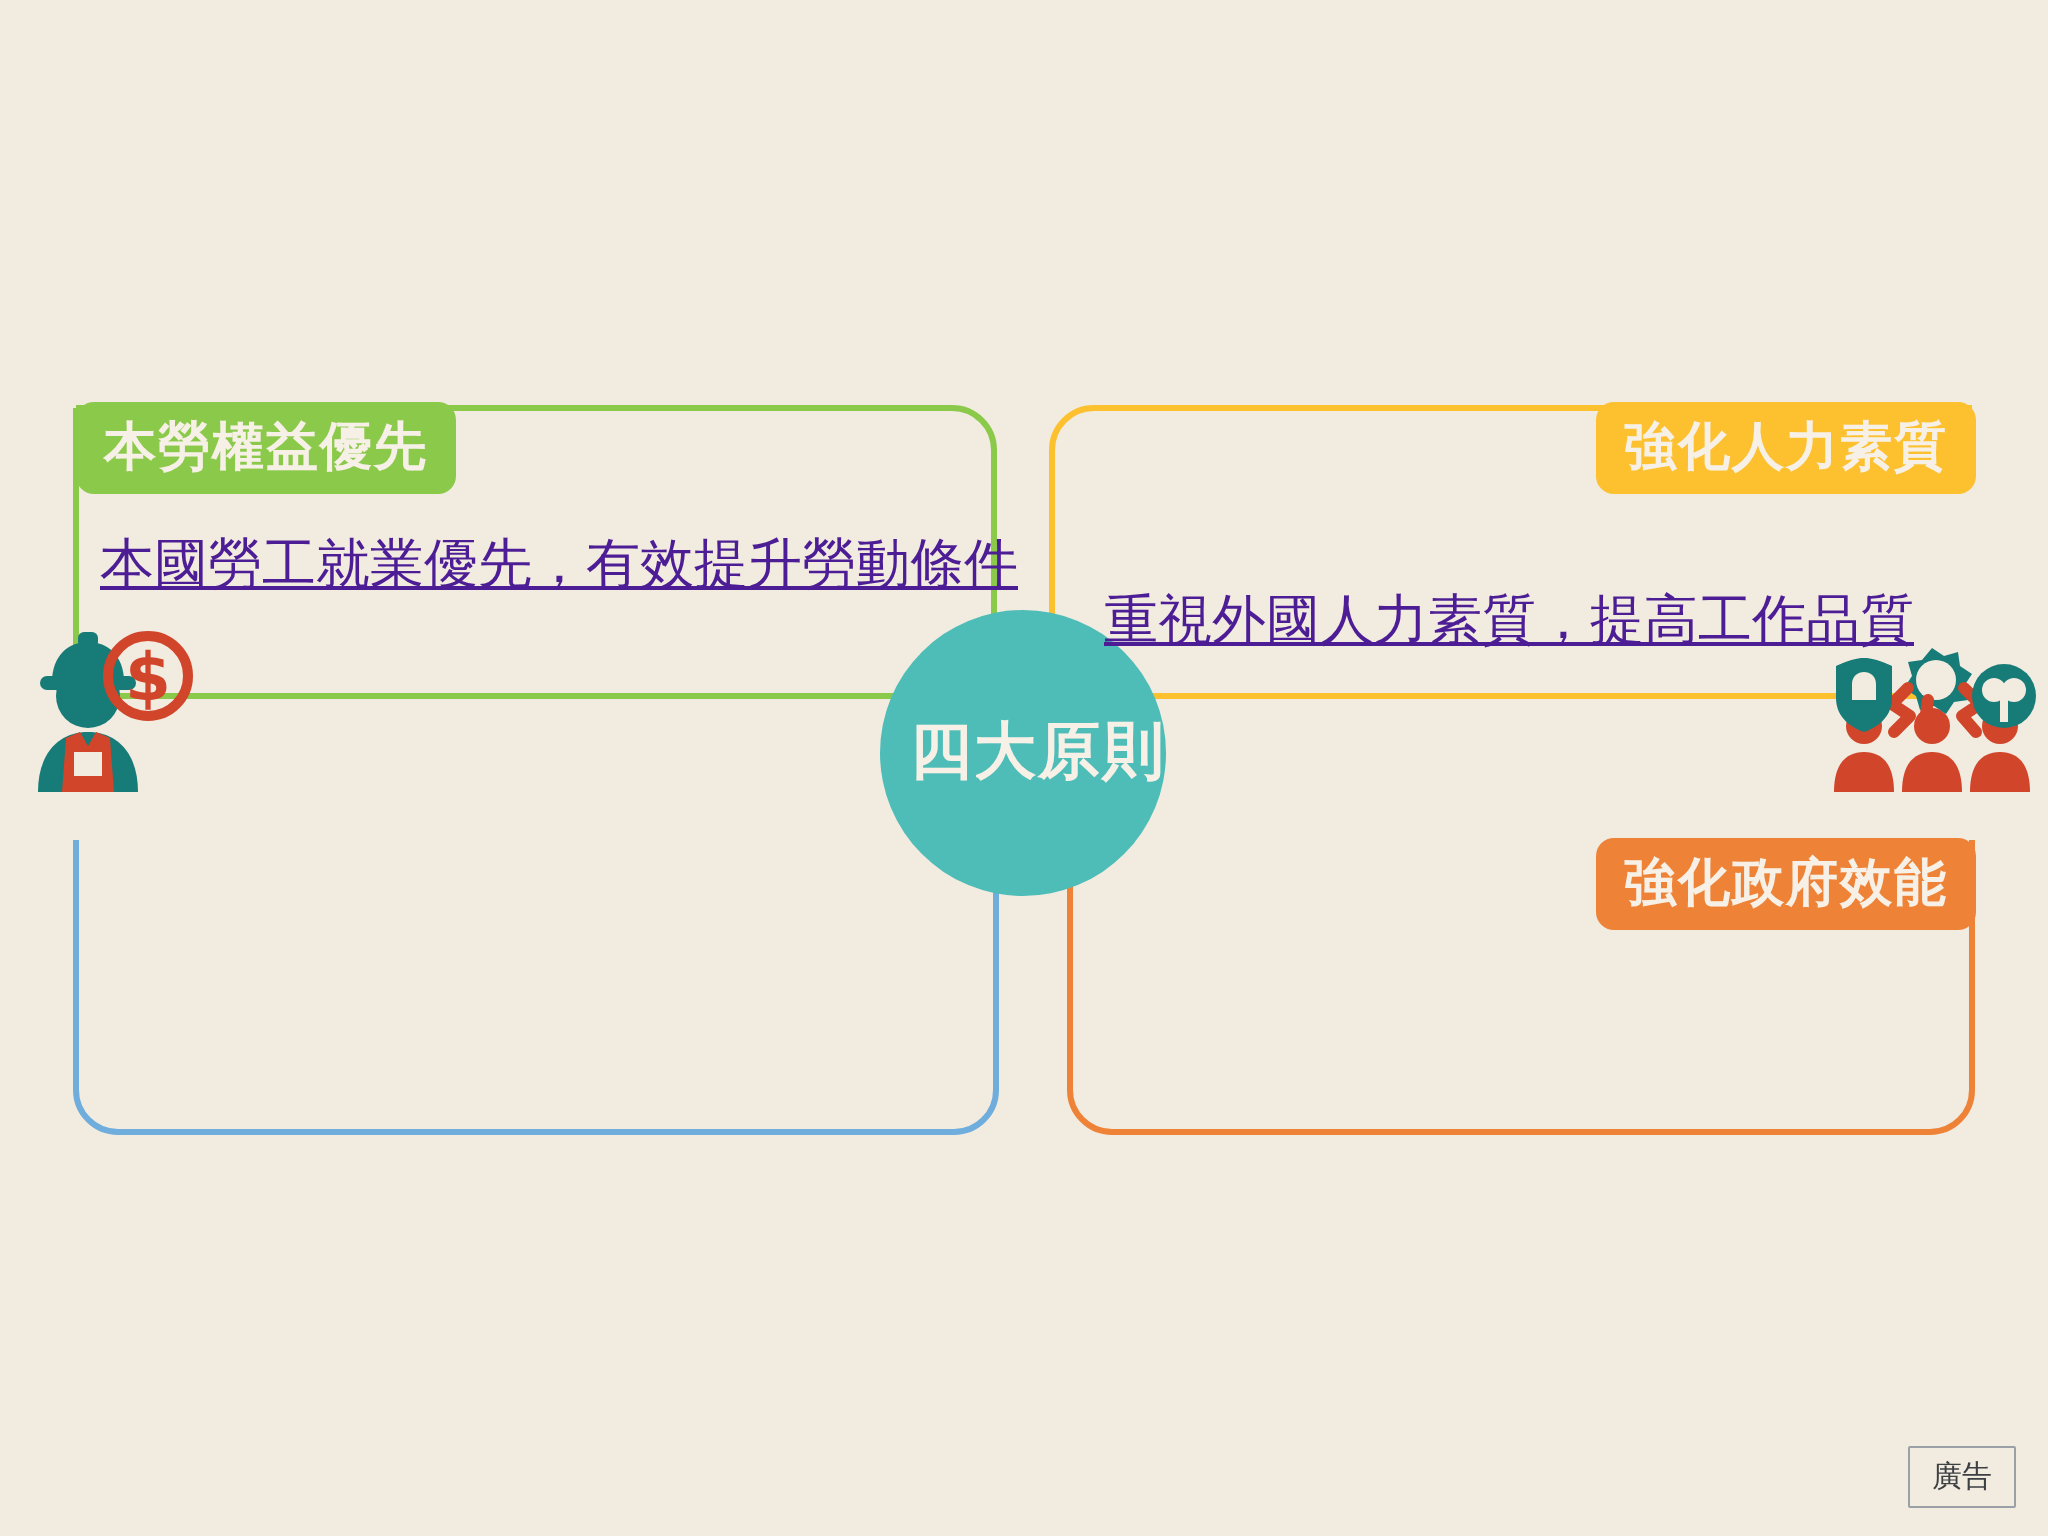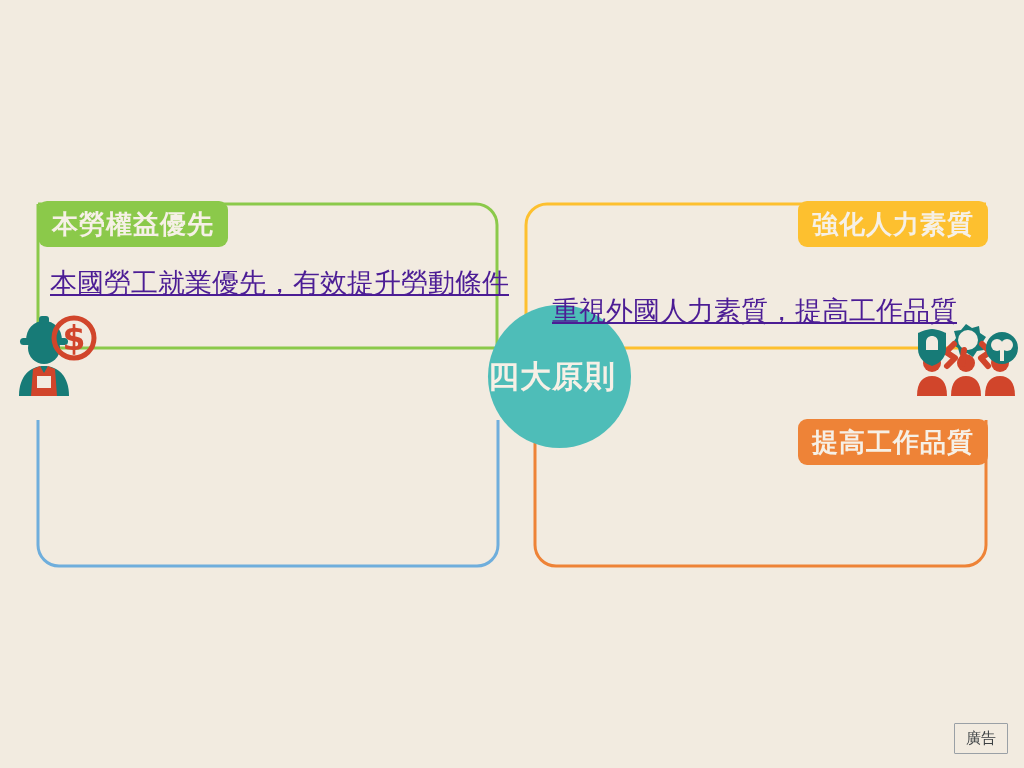--- a/index.html
+++ b/index.html
@@ -69,22 +69,21 @@
   #center-circle {
     position: absolute;
     left: 440px;
     top: 305px;
     width: 143px;
     height: 143px;
     border-radius: 50%;
     background: #4EBDB8;
     display: flex;
     align-items: center;
-    justify-content: flex-start;
-    margin-left: 48px;
+    justify-content: flex-end;
   }
   #center-label {
     color: #F6F0E6;
     font-size: 31px;
     font-weight: bold;
     letter-spacing: 1px;
     line-height: 1;
     white-space: nowrap;
   }
 
@@ -127,21 +126,21 @@
     <span id="center-label">四大原則</span>
   </div>
 
   <div class="tab" id="tab-green">
     <span>本勞權益優先</span>
   </div>
   <div class="tab" id="tab-yellow">
     <span>強化人力素質</span>
   </div>
   <div class="tab" id="tab-orange">
-    <span>提高工作品質</span>
+    <span>強化政府效能</span>
   </div>
 
   <div class="desc" id="desc-green">本國勞工就業優先，有效提升勞動條件</div>
   <div class="desc" id="desc-yellow">重視外國人力素質，提高工作品質</div>
 
   <svg class="icon-art" id="icon-worker" viewBox="0 0 92 96" aria-hidden="true">
 
     <path d="M13 96 C13 76 24 66 38 66 C52 66 63 76 63 96 Z" fill="#177B77"></path>
     <path d="M27 69 L34 66 L38 73 L42 66 L49 69 L51 96 L25 96 Z" fill="#D1452B"></path>
     <rect x="31" y="76" width="14" height="12" fill="#F2EBE0"></rect>

